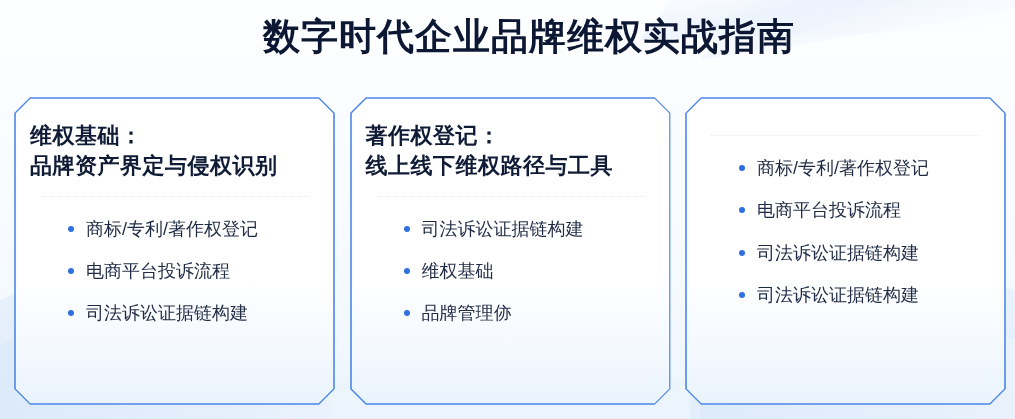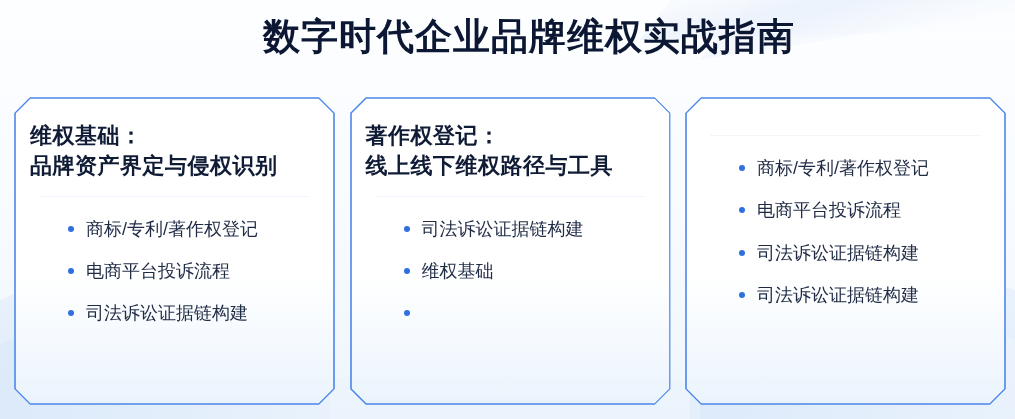--- a/index.html
+++ b/index.html
@@ -207,20 +207,21 @@
         <li class="bullet-item">
           <span class="bullet-dot"></span>
           <span>司法诉讼证据链构建</span>
         </li>
         <li class="bullet-item">
           <span class="bullet-dot"></span>
           <span>维权基础</span>
         </li>
         <li class="bullet-item">
           <span class="bullet-dot"></span>
+          <span>品牌管理㑊</span>
         </li>
       </ul>
     </section>
 
     <section class="card">
       <div class="card-border">
         <svg viewBox="0 0 321 308" preserveAspectRatio="none">
           <polygon points="16,1 305,1 320,16 320,292 305,307 16,307 1,292 1,16" fill="none" stroke="#4a86e8" stroke-width="1.6" vector-effect="non-scaling-stroke"></polygon>
         </svg>
       </div>

